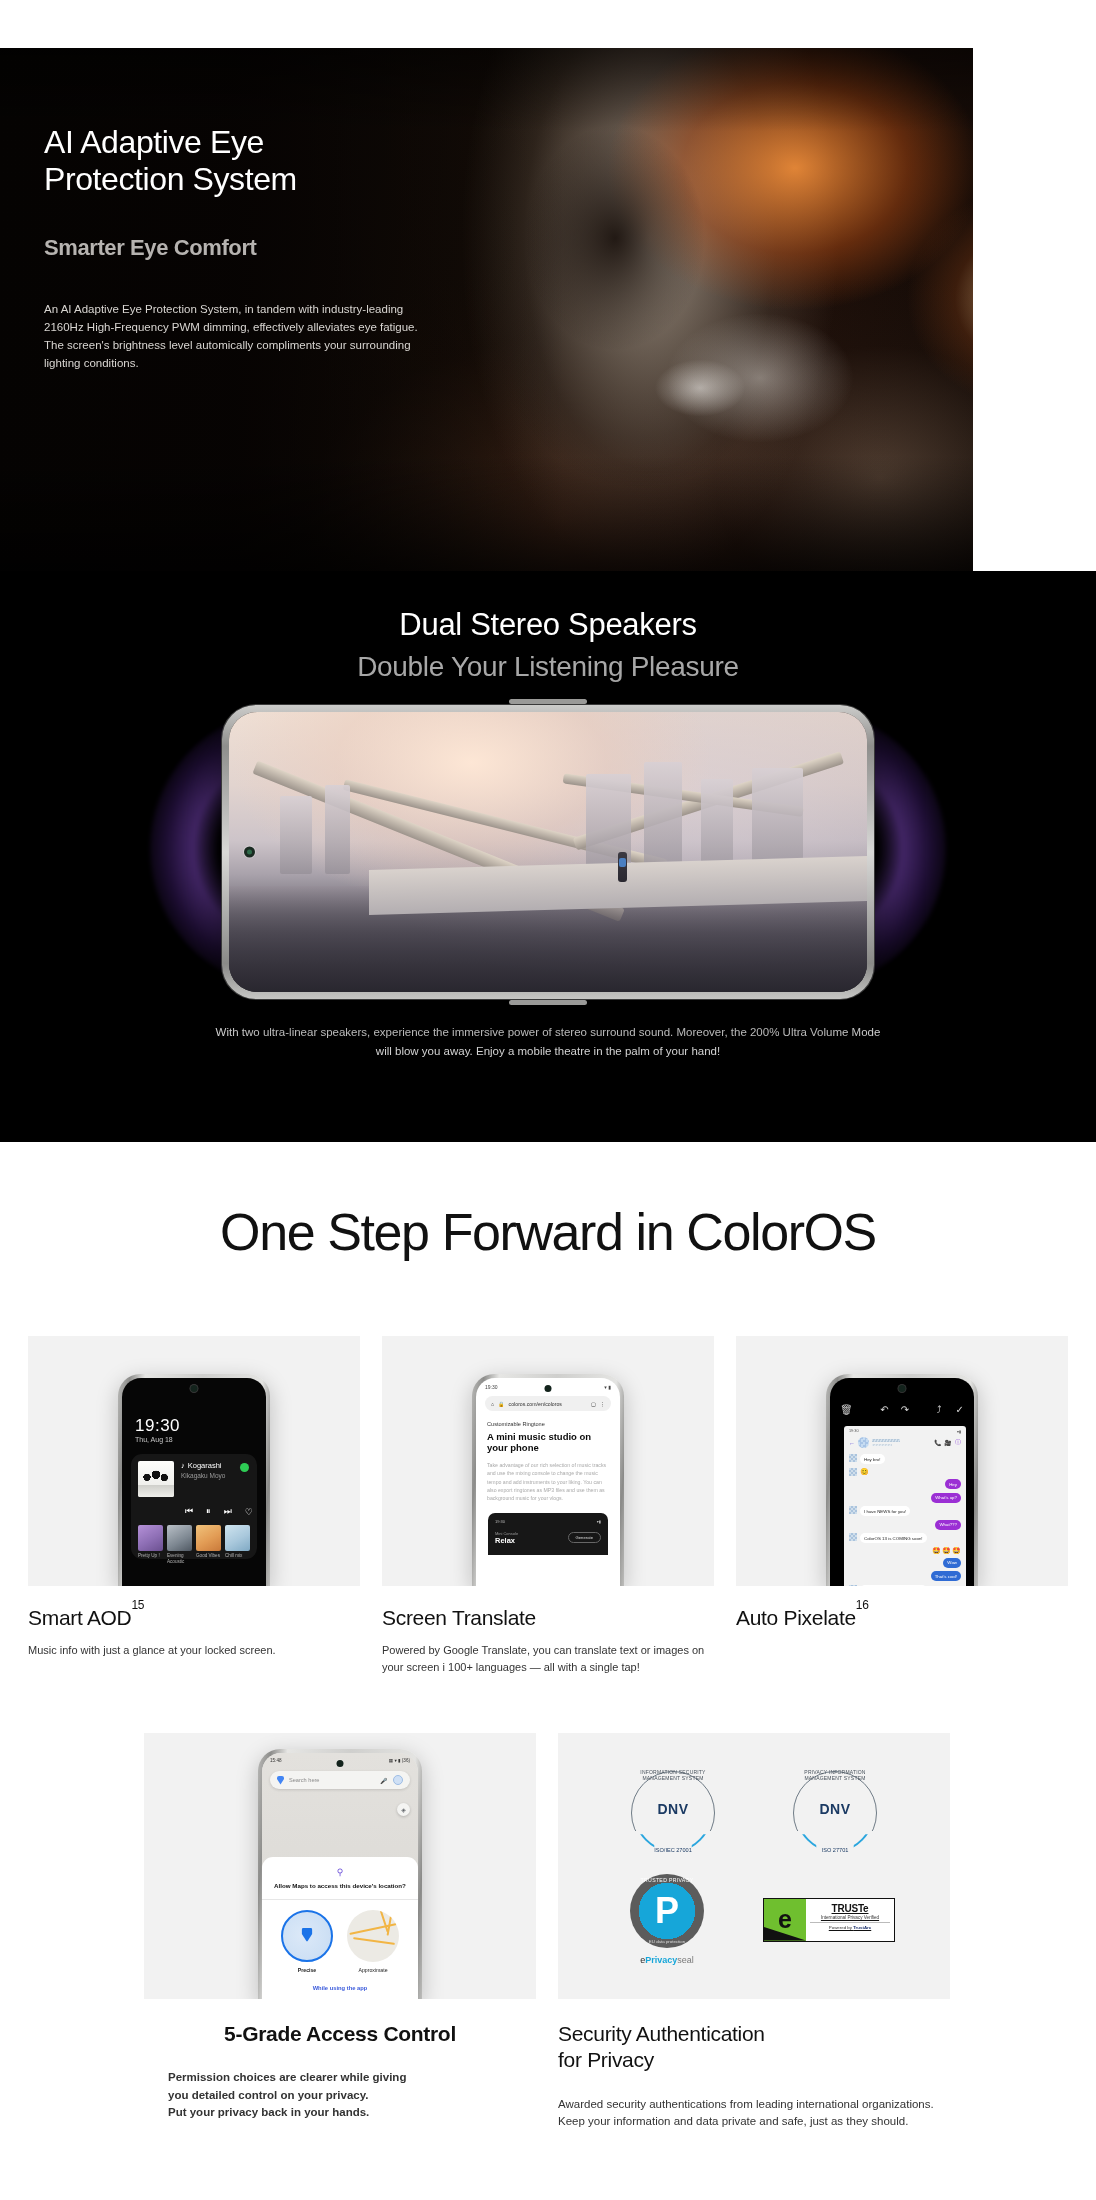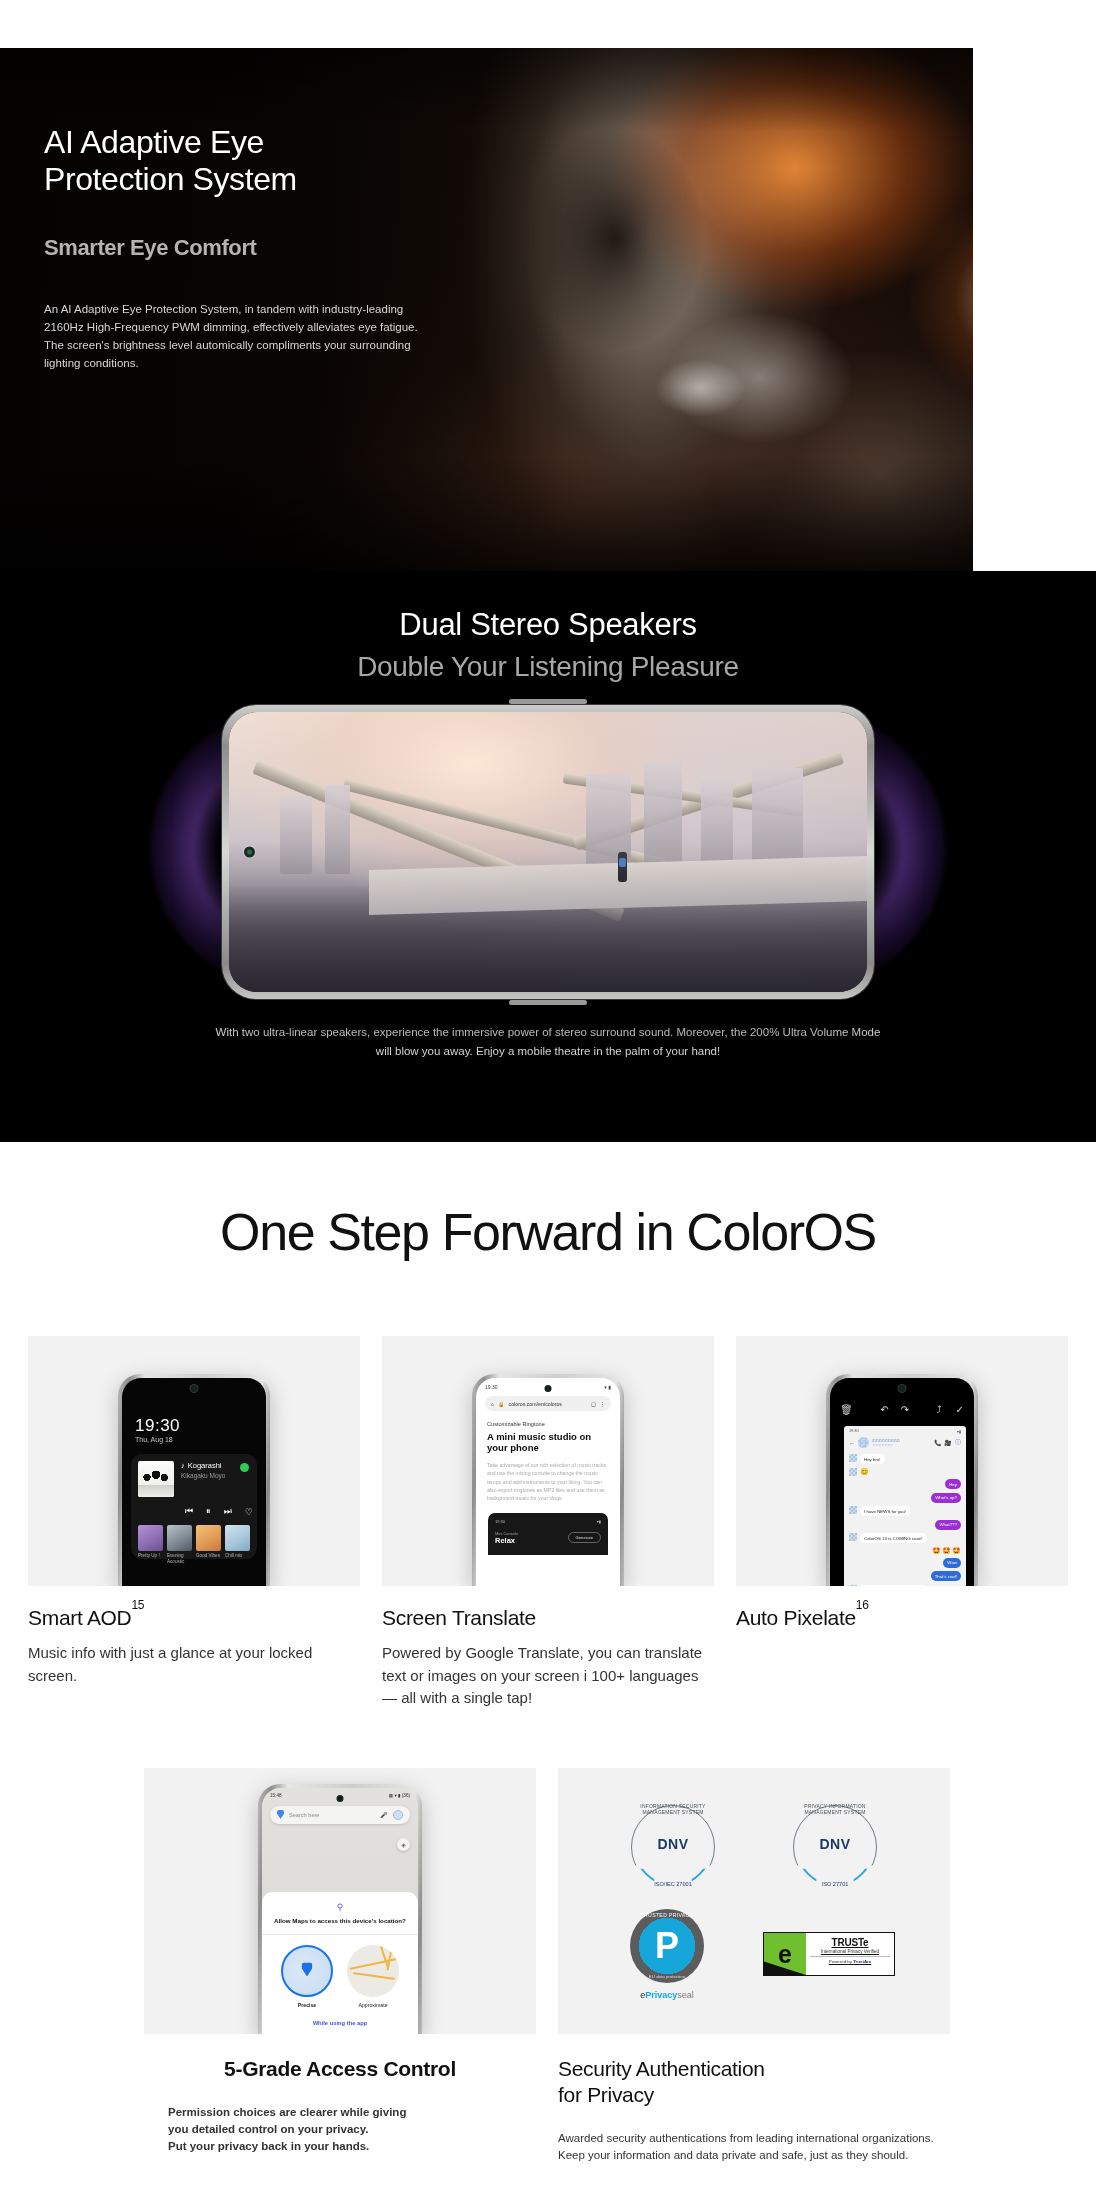--- a/index.html
+++ b/index.html
@@ -172,21 +172,21 @@
   }
   .card3 { width:334px; }
   .card3-img {
     height:250px; background:#f2f2f2; position:relative; overflow:hidden;
   }
   .card3-title {
     margin-top:20px; font-size:21px; font-weight:400; letter-spacing:-.3px; color:#111;
   }
   .card3-title sup { font-size:12px; top:-.7em; position:relative; }
   .card3-desc {
-    margin-top:12px; font-size:15px; line-height:1.5; color:#333;
+    margin-top:12px; font-size:11px; line-height:1.5; color:#333;
   }
 
   
   .pm {
     position:absolute; left:50%; transform:translateX(-50%);
     border-radius:22px 22px 0 0;
     background:linear-gradient(95deg,#b9b9b7 0%,#8d8d8b 7%,#e6e6e4 16%,#cfcfcd 50%,#e4e4e2 85%,#8a8a88 94%,#bdbdbb 100%);
     padding:4px 4px 0 4px;
     box-shadow:0 6px 22px rgba(0,0,0,.22);
   }

